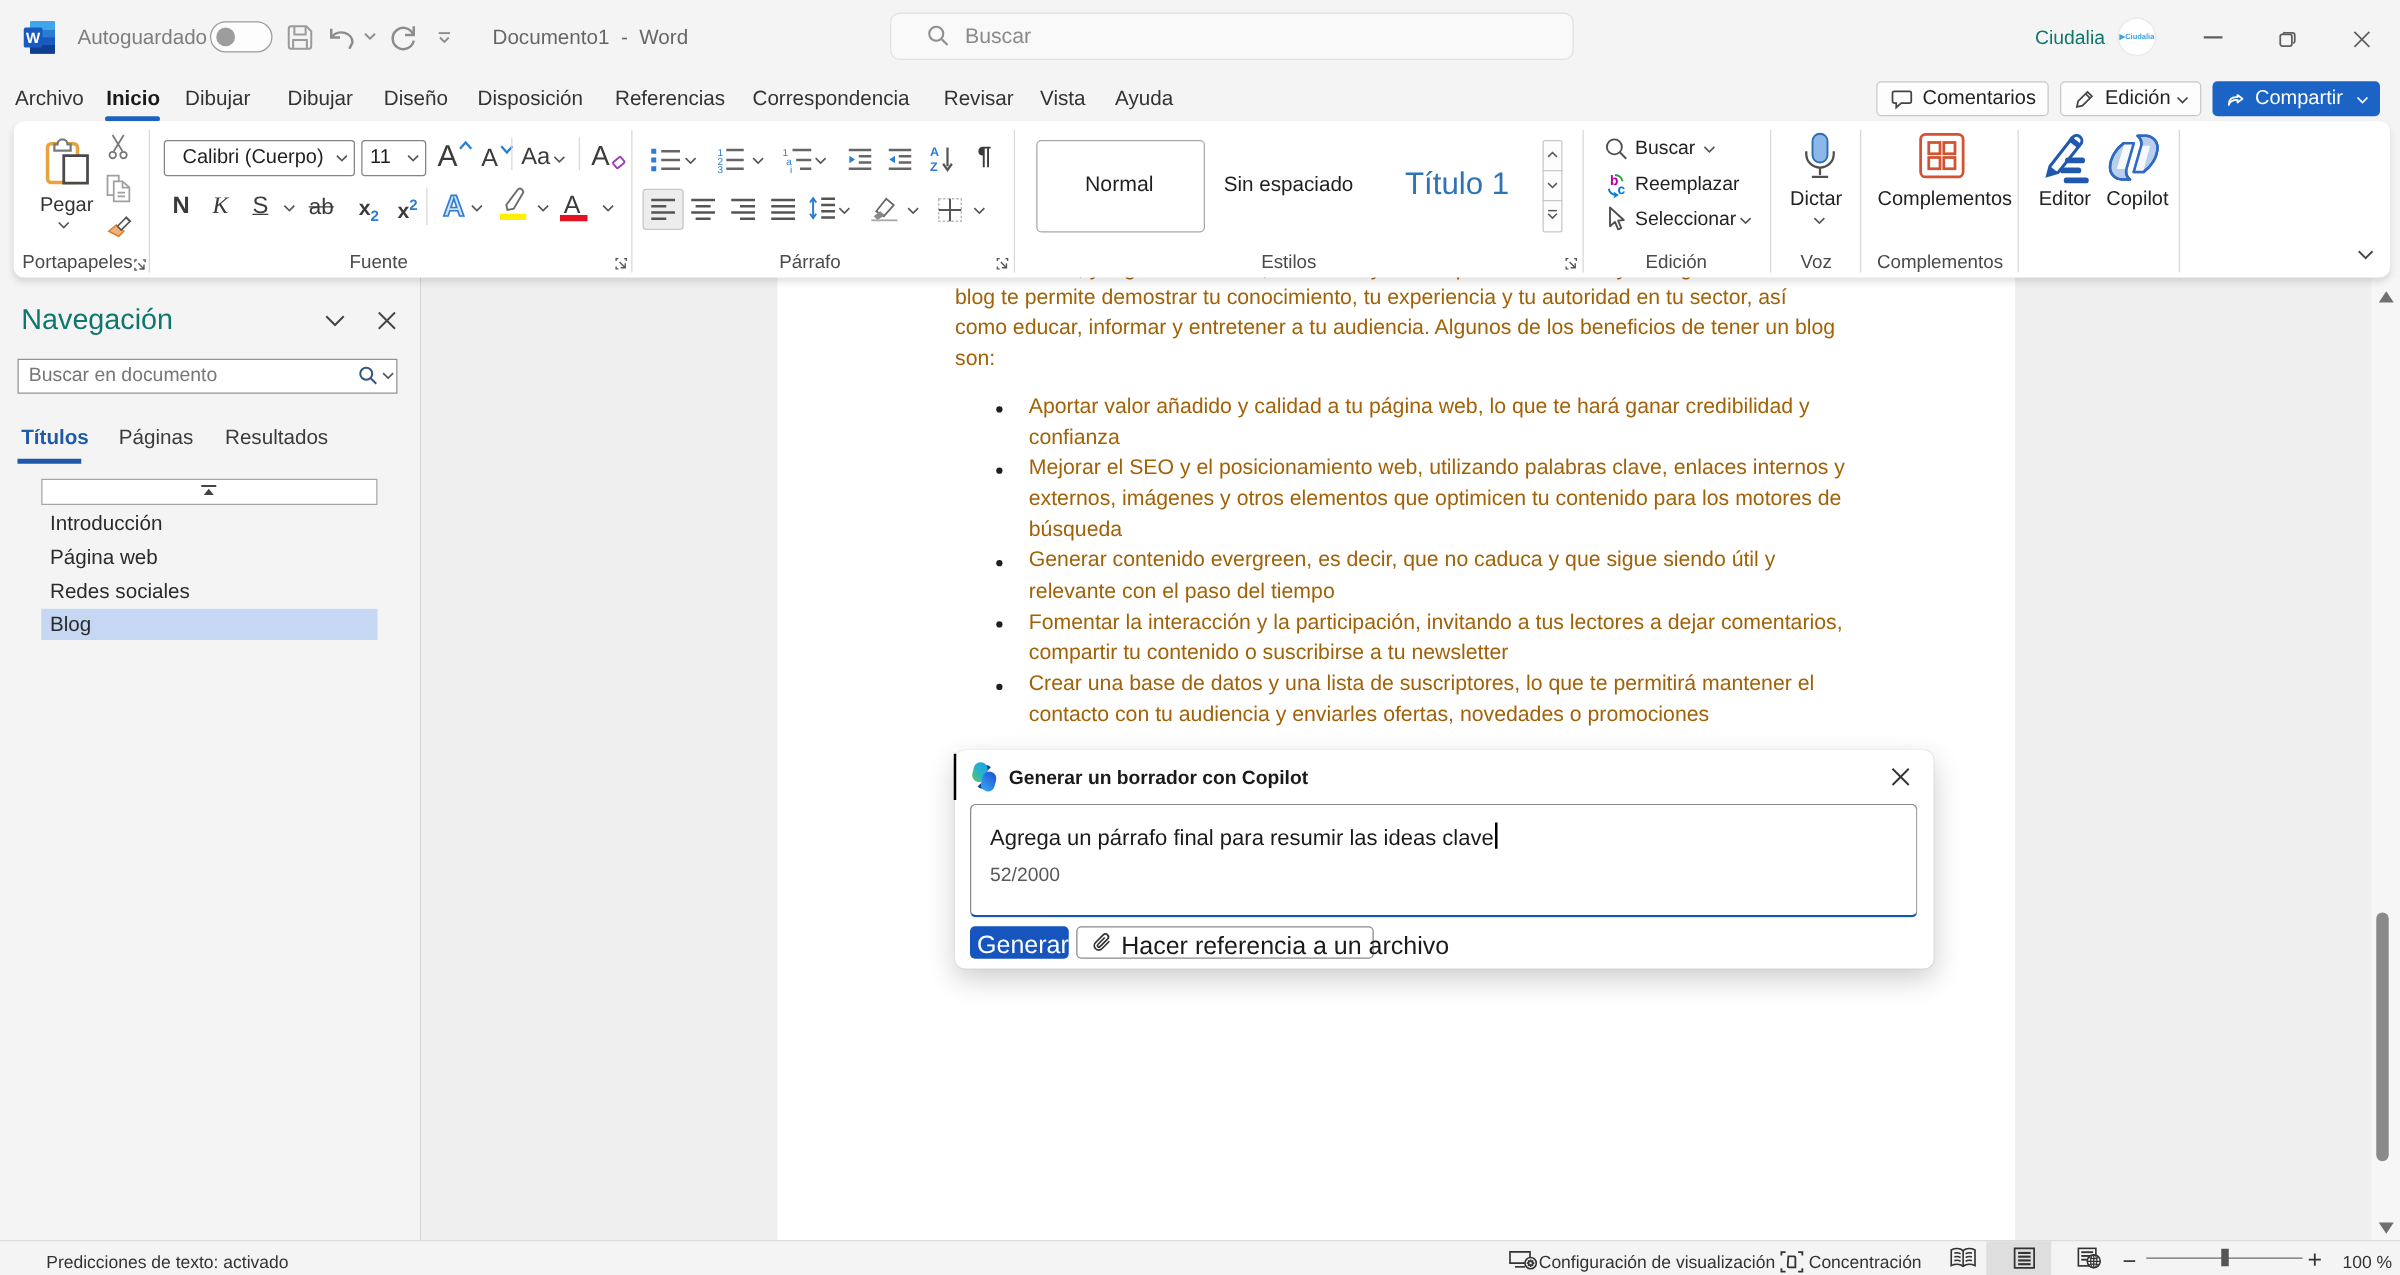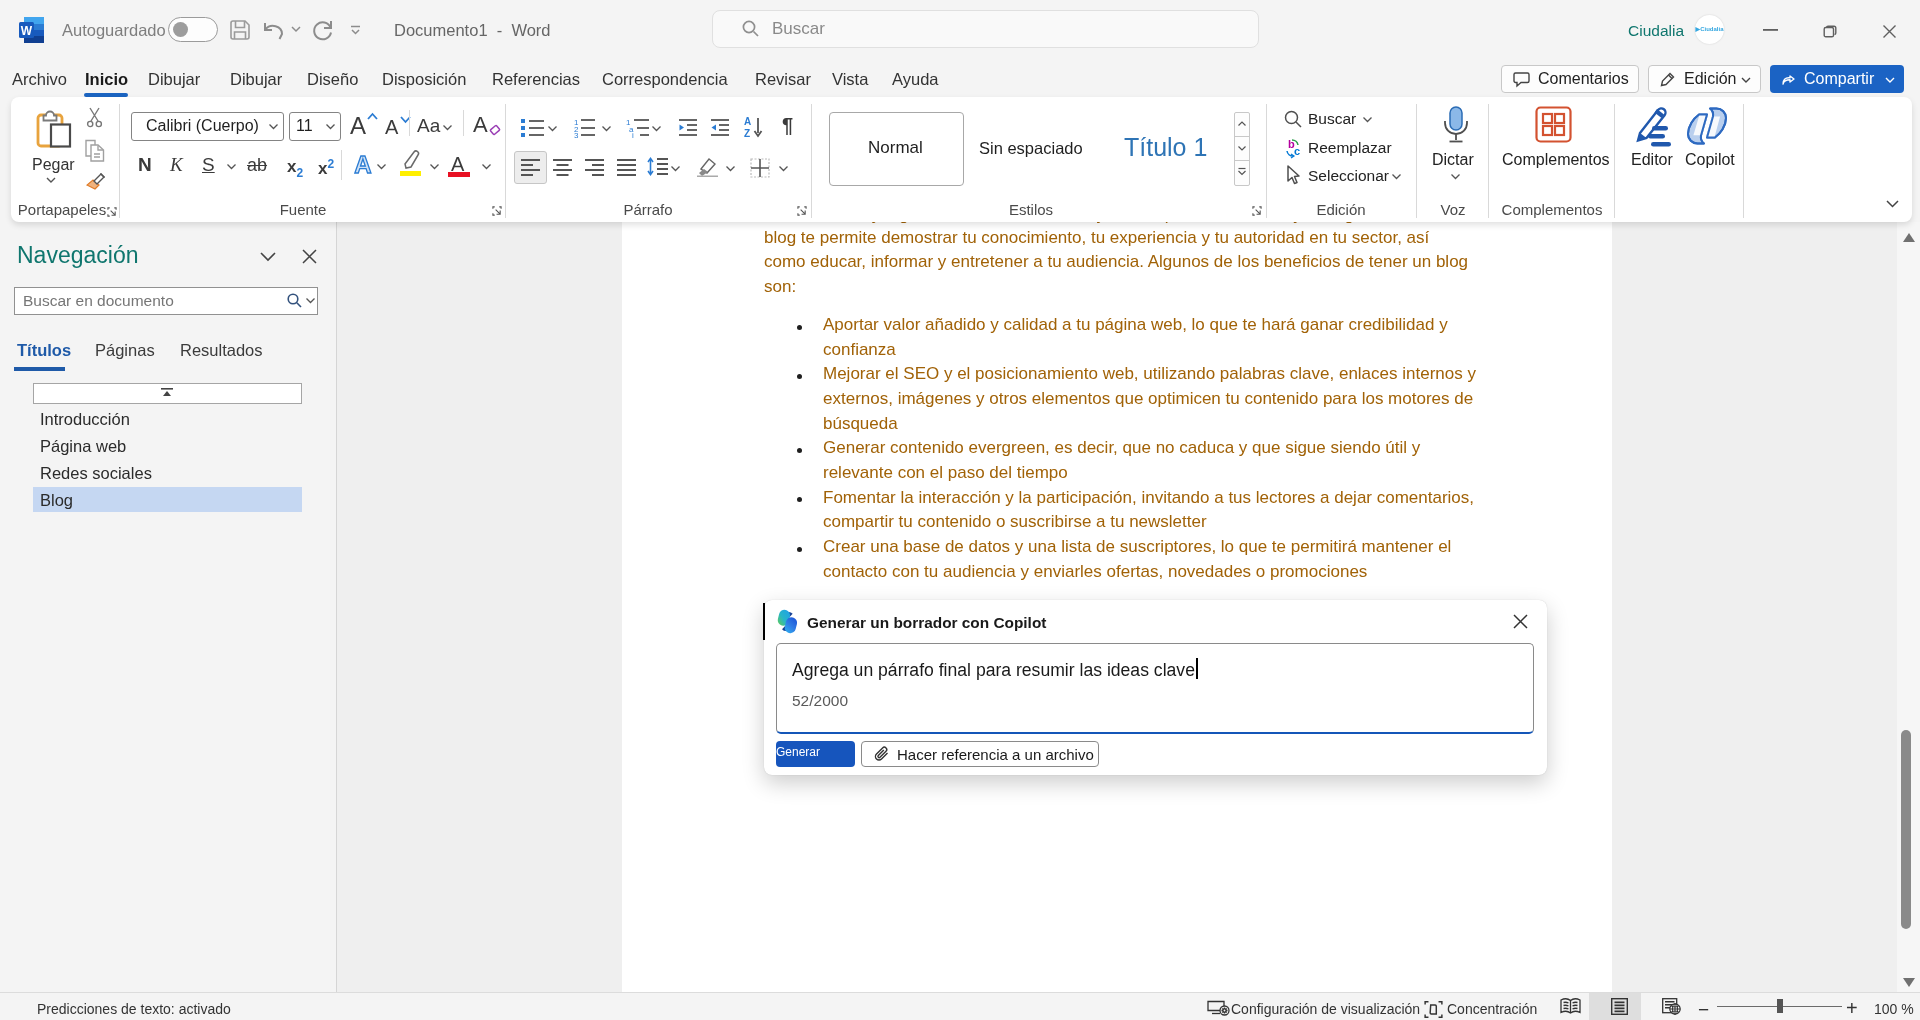--- a/index.html
+++ b/index.html
@@ -558,26 +558,26 @@
   <svg style="left:1513px;top:614px;z-index:10" width="15" height="15" viewBox="0 0 15 15" fill="none" stroke="#333" stroke-width="1.5">
       <path d="M1 1 L14 14 M14 1 L1 14"></path>
     </svg>
 
   <div class="abs" style="left:776px;top:643px;width:758px;height:91px;background:#fff;border:1px solid #8a8a8a;border-bottom:2.5px solid #1456b8;border-radius:5px;z-index:10"></div>
   <div class="abs" style="left:792px;top:660px;font-size:17.6px;color:#1a1a1a;z-index:11">Agrega un párrafo final para resumir las ideas clave</div>
   <div class="abs" style="left:1196px;top:658px;width:1.6px;height:21px;background:#000;z-index:11"></div>
   <div class="abs" style="left:792px;top:692px;font-size:15.5px;color:#595959;z-index:11">52/2000</div>
 
   <div class="abs" style="left:776px;top:741px;width:79px;height:26px;background:#1655bd;border-radius:4px;z-index:10"></div>
-  <div class="abs" style="left:776px;top:745px;width:79px;text-align:left;font-size:12px;color:#fff;z-index:11">Generar</div>
+  <div class="abs" style="left:776px;top:745px;width:79px;text-align:right;font-size:20px;color:#fff;z-index:11">Generar</div>
   <div class="abs" style="left:861px;top:741px;width:238px;height:26px;background:#fff;border:1px solid #8a8a8a;border-radius:4px;z-index:10"></div>
   <svg style="left:874px;top:746px;z-index:11" width="16" height="16" viewBox="0 0 16 16" fill="none" stroke="#333" stroke-width="1.4">
       <path d="M13.5 7 L7.5 13 a3.5 3.5 0 0 1-5-5 L8.6 1.9 a2.4 2.4 0 0 1 3.4 3.4 L6 11.3 a1.2 1.2 0 0 1-1.7-1.7 L9.8 4"></path>
     </svg>
-  <div class="abs" style="left:897px;top:746px;font-size:15px;color:#1a1a1a;z-index:11">Hacer referencia a un archivo</div>
+  <div class="abs" style="left:897px;top:746px;font-size:20px;color:#1a1a1a;z-index:11">Hacer referencia a un archivo</div>
 </div>
 
 <div id="statusbar">
   <div class="abs" style="left:37px;top:8px">Predicciones de texto: activado</div>
 
   <svg style="left:1207px;top:7px" width="24" height="16" viewBox="0 0 24 16" fill="none" stroke="#333" stroke-width="1.3">
     <path d="M1 1.5 H17 V10.5 H1 Z"></path>
       <path d="M5 13.5 H13"></path>
     <circle cx="17.5" cy="10.5" r="4.5" fill="#f4f4f4"></circle>
     <path d="M17.5 7.5 V9 M17.5 12 V13.5 M14.5 10.5 H16 M19 10.5 H20.5 M15.4 8.4 L16.4 9.4 M18.6 11.6 L19.6 12.6 M15.4 12.6 L16.4 11.6 M18.6 9.4 L19.6 8.4"></path>

